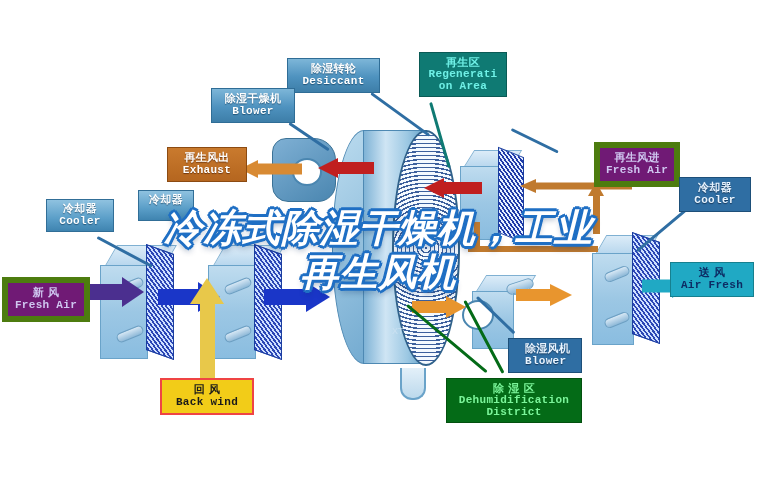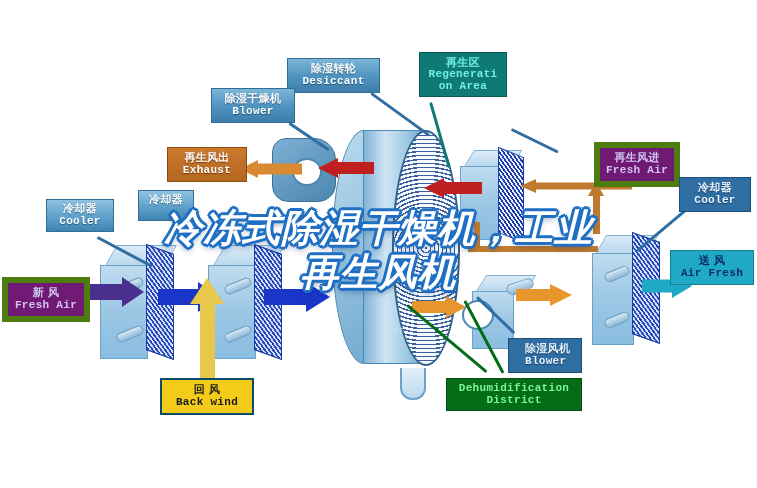--- a/index.html
+++ b/index.html
@@ -26,21 +26,21 @@
   .lbl-teal{background:#0f7a73;border:1px solid #0a5a55;color:#6ff0e6;}
   
   .lbl-purple{background:#701a75;border:6px solid #4d7c0f;color:#cfc6f0;}
   
   .lbl-orange{background:linear-gradient(180deg,#c97a2e 0%,#b5661f 100%);
               border:1px solid #8c4b12;color:#ffffff;
               text-shadow:0 1px 1px rgba(60,20,0,.6);}
   
   .lbl-green{background:#046b17;border:1px solid #03500f;color:#7bf59a;}
   
-  .lbl-yellow{background:#f2cc18;border:2px solid #0c4a6e;color:#1a1a1a;text-shadow:none;}
+  .lbl-yellow{background:#f2cc18;border:2px solid #ef4444;color:#1a1a1a;text-shadow:none;}
   
   .lbl-cyan{background:#20a9c4;border:1px solid #16808f;color:#0d2b63;}
 
   .lead{position:absolute;background:#2f6ea3;transform-origin:0 0;height:3px;border-radius:2px;}
   .lead.teal{background:#0f7a73;}
   .lead.green{background:#046b17;}
 
   
   .box3d{position:absolute;}
   .face-front{position:absolute;background:linear-gradient(180deg,#bfdcef 0%,#9cc7e4 50%,#8abde0 100%);
@@ -265,24 +265,25 @@
     <span class="cn">回    风</span>
     <span class="en">Back wind</span>
   </div>
 
   <div class="label lbl-blue3" style="left:508px;top:338px;width:74px;padding:4px 16px;font-size:11px;">
     <span class="cn">除湿风机</span>
     <span class="en">Blower</span>
   </div>
 
   <div class="label lbl-green" style="left:446px;top:378px;width:136px;padding:4px 2px;font-size:11px;">
+    <span class="cn">除  湿  区</span>
     <span class="en" style="white-space:normal;line-height:1.05;">Dehumidification District</span>
   </div>
 
-  <div class="label lbl-cyan" style="left:670px;top:250px;width:84px;padding:4px 0;font-size:11px;">
+  <div class="label lbl-cyan" style="left:670px;top:262px;width:84px;padding:4px 0;font-size:11px;">
     <span class="cn">送    风</span>
     <span class="en">Air Fresh</span>
   </div>
 
   <div class="title" style="top:206px;">冷冻式除湿干燥机，工业</div>
   <div class="title" style="top:250px;">再生风机</div>
 
 </div>
 
 </body></html>

